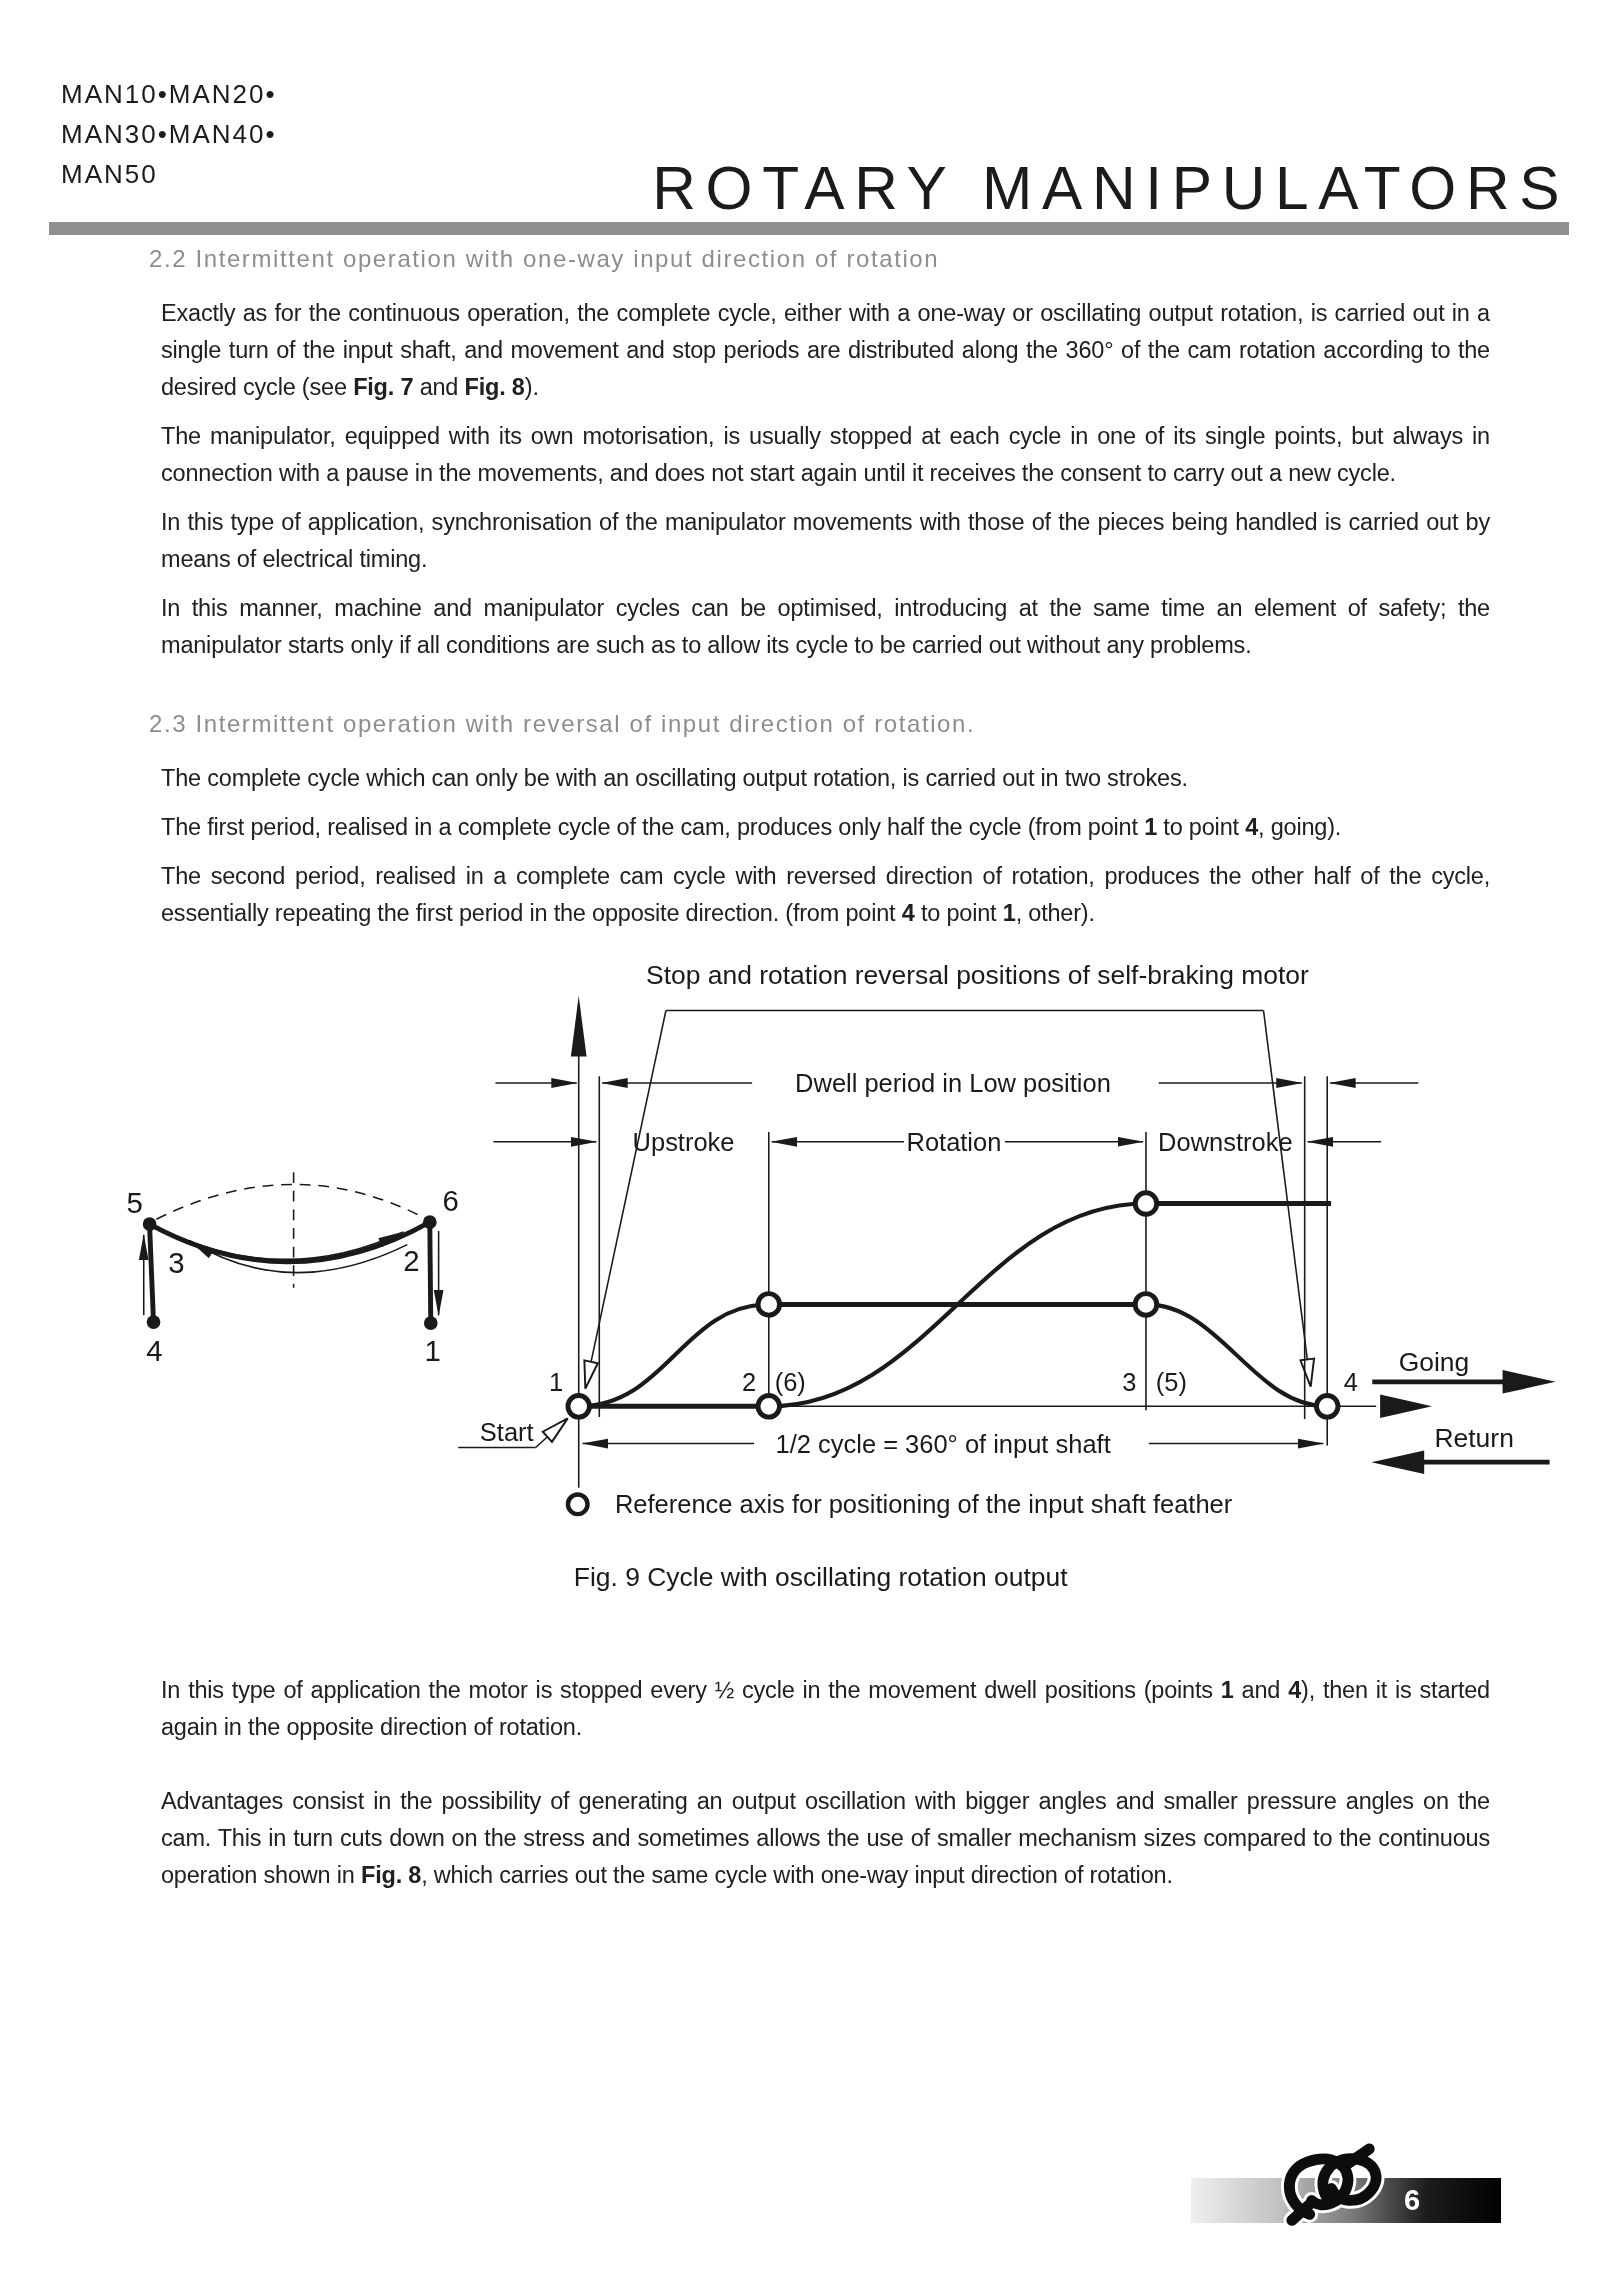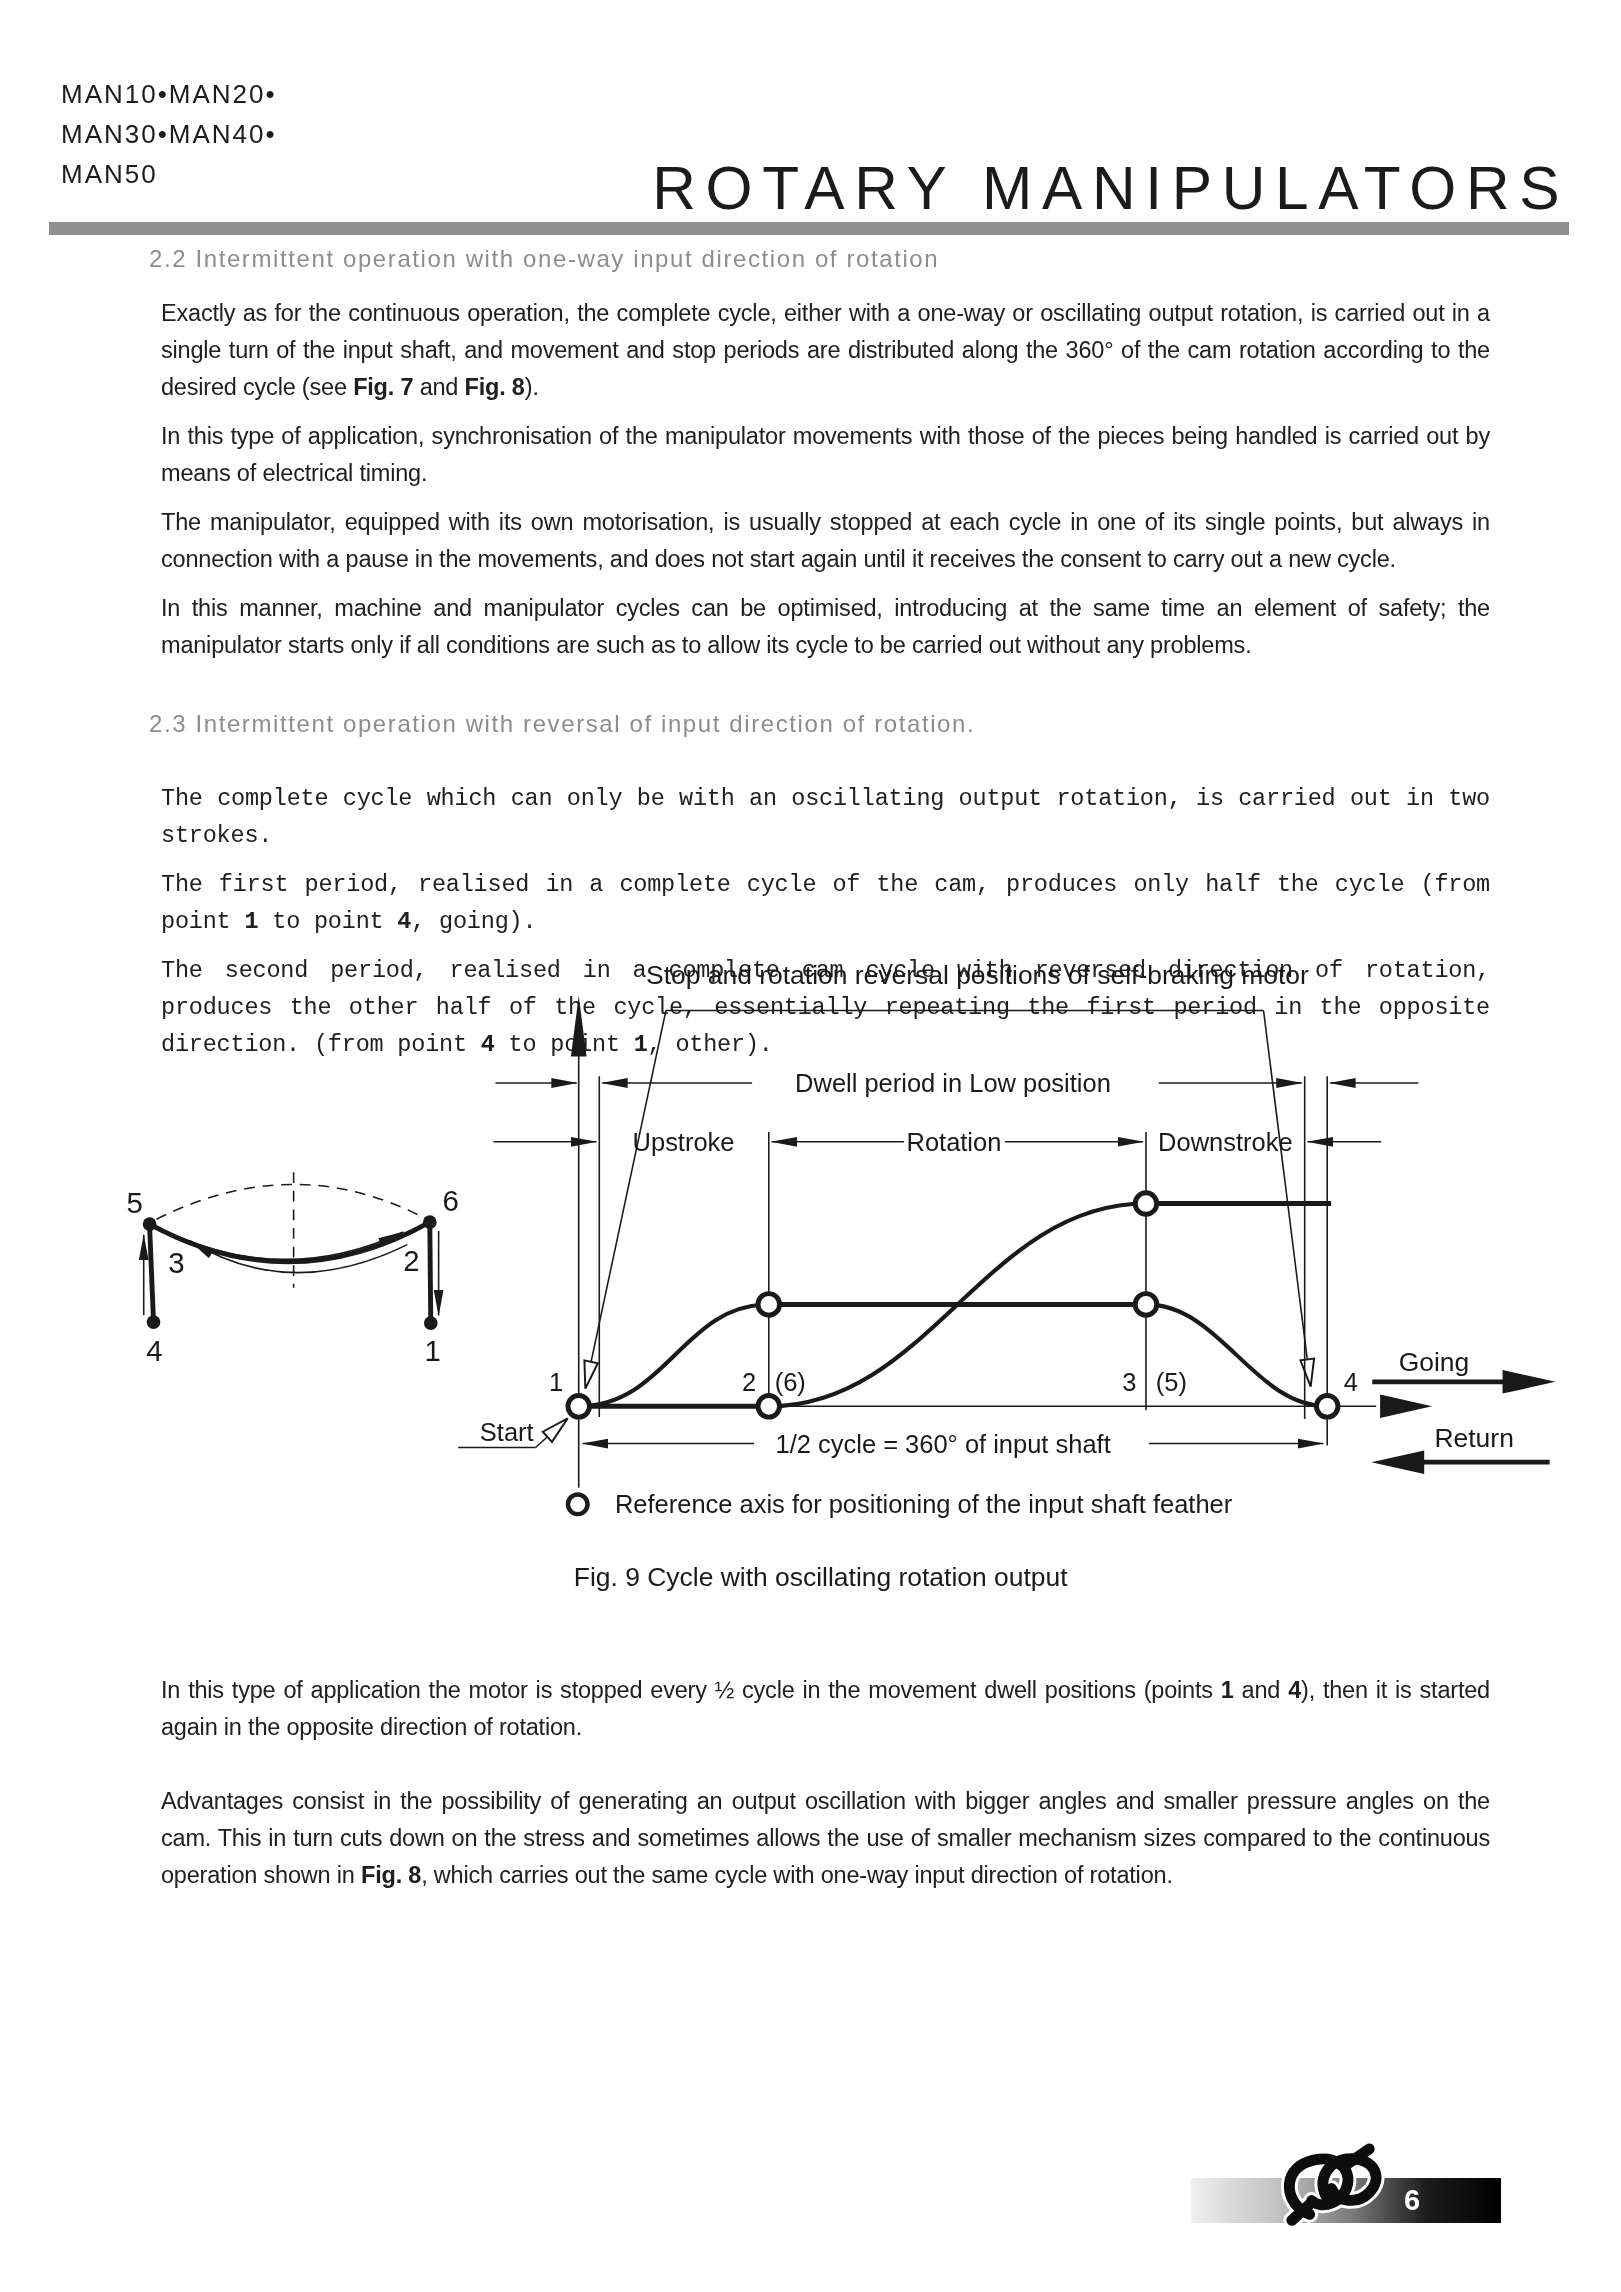--- a/index.html
+++ b/index.html
@@ -29,21 +29,21 @@
     white-space:nowrap;
   }
   .sec-heading.h22 { top:245px; }
   .sec-heading.h23 { top:710px; }
   .body-block {
     position:absolute; left:149px; width:1353px;
     font-size:23.5px; line-height:37px; text-align:justify; color:#202020;
     letter-spacing:-0.2px;
   }
   .body-block.b22 { top:283px; }
-  .body-block.b23 { top:768px;font-family:Liberation Mono, monospace; }
+  .body-block.b23 { top:748px; }
   .body-block.bpost { top:1660px; }
   .body-block p { margin:12px; }
   .body-block p.spaced { margin-top:37px; }
   b { font-weight:bold; }
   
   .figure-wrap { position:absolute; left:66px; top:939px; width:1529px; height:676px; }
   .figure-wrap svg { display:block; width:100%; height:100%; }
   .fig-text { fill:#1a1a1a; font-family:"Liberation Sans", sans-serif; font-size:26px; }
   .fig-text-lg { font-size:27px; }
   .inset-num { font-size:30px; }
@@ -72,22 +72,22 @@
 
   <div class="models">MAN10•MAN20•
 MAN30•MAN40•
 MAN50</div>
   <div class="brand-title">ROTARY MANIPULATORS</div>
   <div class="header-rule"></div>
 
   <div class="sec-heading h22">2.2  Intermittent operation with one-way input direction of rotation</div>
   <div class="body-block b22">
     <p><span>Exactly as for the continuous operation, the complete cycle, either with a one-way or oscillating output rotation, is carried out in a single turn of the input shaft, and movement and stop periods are distributed along the 360° of the cam rotation according to the desired cycle (see </span><b>Fig. 7</b><span> and </span><b>Fig. 8</b><span>).</span></p>
+    <p><span>The manipulator, equipped with its own motorisation, is usually stopped at each cycle in one of its single points, but always in connection with a pause in the movements, and does not start again until it receives the consent to carry out a new cycle.</span></p>
     <p><span>In this type of application, synchronisation of the manipulator movements with those of the pieces being handled is carried out by means of electrical timing.</span></p>
-    <p><span>The manipulator, equipped with its own motorisation, is usually stopped at each cycle in one of its single points, but always in connection with a pause in the movements, and does not start again until it receives the consent to carry out a new cycle.</span></p>
     <p><span>In this manner, machine and manipulator cycles can be optimised, introducing at the same time an element of safety; the manipulator starts only if all conditions are such as to allow its cycle to be carried out without any problems.</span></p>
   </div>
 
   <div class="sec-heading h23">2.3  Intermittent operation with reversal of input direction of rotation.</div>
   <div class="body-block b23">
     <p><span>The complete cycle which can only be with an oscillating output rotation, is carried out in two strokes.</span></p>
     <p><span>The first period, realised in a complete cycle of the cam, produces only half the cycle (from point </span><b>1</b><span> to point </span><b>4</b><span>, going).</span></p>
     <p><span>The second period, realised in a complete cam cycle with reversed direction of rotation, produces the other half of the cycle, essentially repeating the first period in the opposite direction. (from point </span><b>4</b><span> to point </span><b>1</b><span>, other).</span></p>
   </div>
 

